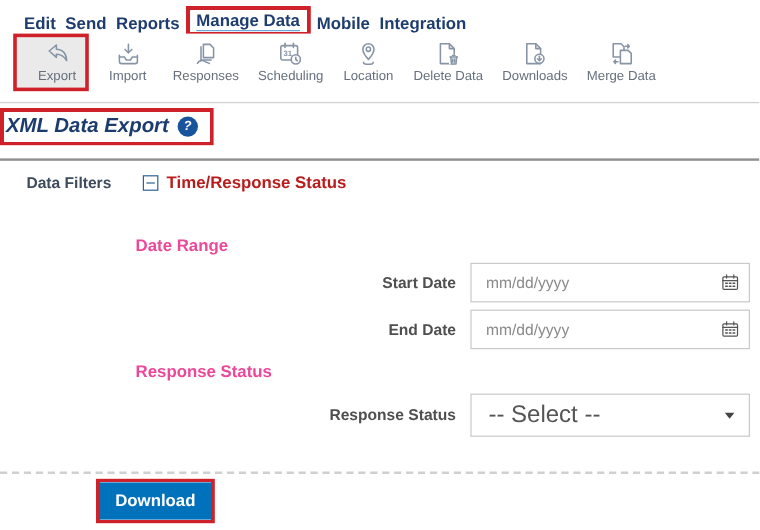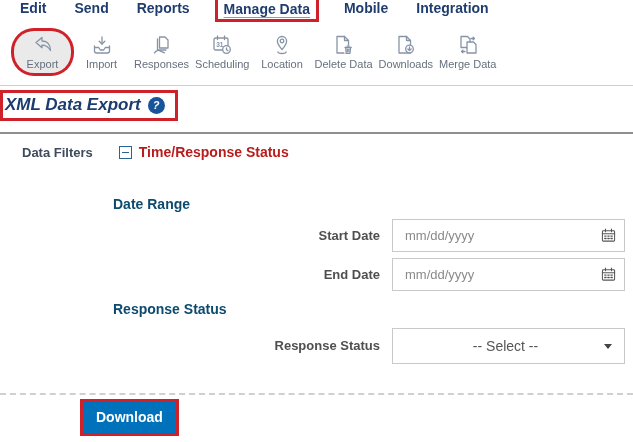--- a/index.html
+++ b/index.html
@@ -2,31 +2,31 @@
 <html><head>
 <meta charset="utf-8">
 <style>
   * { margin:0; padding:0; box-sizing:border-box; }
   html,body { background:#fff; }
   body { font-family:"Liberation Sans", sans-serif; }
   #app { position:relative; width:633px; height:442px; background:#fff; overflow:hidden; }
 
   
   .nav { position:absolute; top:0; left:0; right:0; height:27px;
-         display:flex; align-items:flex-start; padding-left:20px; gap:28px; }
+         display:flex; align-items:flex-end; padding-left:20px; gap:8px; }
   .nav-item { font-size:14px; font-weight:bold; color:#1e3d6e; white-space:nowrap; cursor:pointer; }
   .nav-item-box { box-shadow:0 0 0 3px #ce2129; padding:1px 6px 2px 6px; }
   .nav-item-box .nav-link { text-decoration:underline; text-decoration-color:#6aa7d8; text-underline-offset:3px; }
 
   
   .toolbar { position:absolute; top:28px; left:0; right:0; height:58px; background:#fff;
              border-bottom:1px solid #cfcfcf; display:flex; align-items:flex-start;
              padding:3px 0 0 14px; gap:2px; }
   .tool { display:flex; flex-direction:column; align-items:center; justify-content:flex-start;
-          min-width:57px; padding:2px 2px 3px 2px; cursor:pointer;border-radius:20px; }
+          min-width:57px; padding:2px 2px 3px 12px; cursor:pointer; }
   .tool.selected { background:#eaeaea; box-shadow:0 0 0 3px #ce2129; }
   .tool svg { display:block; }
   .tool-label { font-size:11px; color:#66707d; margin-top:1px; white-space:nowrap; }
 
   
   .title-box { position:absolute; top:93px; left:3px; box-shadow:0 0 0 3px #ce2129;
                display:inline-flex; align-items:center; gap:7px; padding:2px 10px 3px 2px;font-style:italic; }
   .page-title { font-size:17px; font-weight:bold; color:#1b3c6d; white-space:nowrap; }
   .help-icon { width:17px; height:17px; border-radius:50%; background:#17549b; color:#fff;
                font-size:11px; font-weight:bold; display:flex; align-items:center; justify-content:center; cursor:pointer; }
@@ -35,33 +35,33 @@
 
   
   .filters-row { position:absolute; top:144px; left:22px; display:flex; align-items:center; }
   .filters-label { font-size:13px; font-weight:bold; color:#3d4b5c; }
   .filter-group { display:flex; align-items:center; margin-left:26px; cursor:pointer; }
   .minus-box { width:13px; height:13px; border:1px solid #2d6393; position:relative; margin-right:7px; }
   .minus-box::after { content:""; position:absolute; left:2px; right:2px; top:5px; height:1.5px; background:#2d6393; }
   .filter-group-label { font-size:14px; font-weight:bold; color:#b91c1c; }
 
   
-  .section-heading { position:absolute; left:113px; font-size:14px; font-weight:bold; color:#0c4a6e; }
+  .section-heading { position:absolute; left:113px; font-size:14px; font-weight:bold; color:#ec4899; }
   .field-label { position:absolute; left:230px; width:150px; text-align:right;
                  font-size:13px; font-weight:bold; color:#4f4f4f; }
   .date-input-wrap { position:absolute; left:392px; width:233px; height:33px; }
   .date-input { width:100%; height:100%; border:1px solid #c9c9c9; padding:0 41px 0 12px;
                 font-size:13px; color:#333; font-family:"Liberation Sans", sans-serif; outline:none; }
   .date-input::placeholder { color:#8a8a8a; opacity:1; }
   .cal-icon { position:absolute; right:9px; top:9px; cursor:pointer; }
 
   .select-box { position:absolute; left:392px; top:328px; width:233px; height:36px;
                 border:1px solid #c9c9c9; display:flex; align-items:center;
                 padding:0 12px 0 14px; cursor:pointer; background:#fff; }
-  .select-value { font-size:14px; color:#555; flex:1;text-align:center; }
+  .select-value { font-size:20px; color:#555; flex:1; }
   .select-caret { width:0; height:0; border-left:4px solid transparent; border-right:4px solid transparent;
                   border-top:5px solid #444; }
 
   .dashed-divider { position:absolute; top:393px; left:0; right:0; border-top:2px dashed #d0d0d0; }
 
   .download-box { position:absolute; top:402px; left:83px; box-shadow:0 0 0 3px #ce2129; }
   .download-btn { background:#0071bb; color:#fff; border:none; font-family:"Liberation Sans", sans-serif;
                   font-size:14px; font-weight:bold; padding:7px 13px 8px 13px; cursor:pointer; display:block; }
 </style>
 </head>

